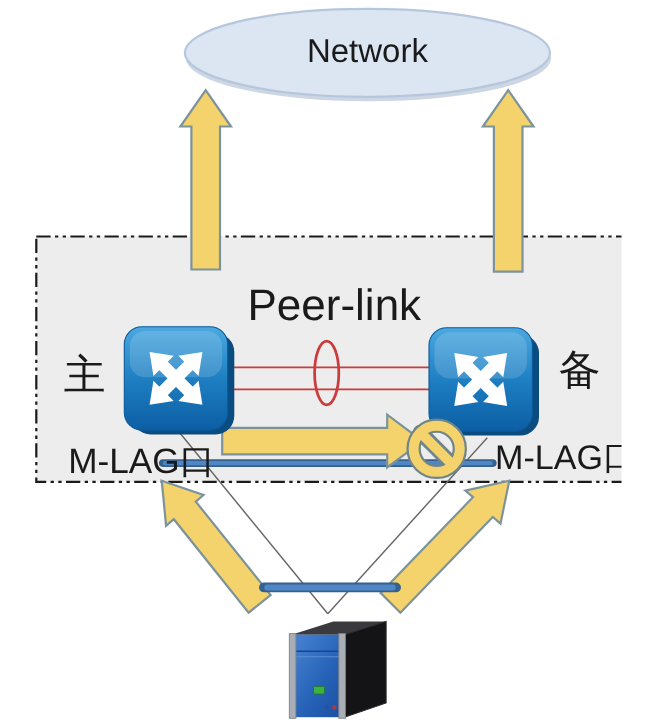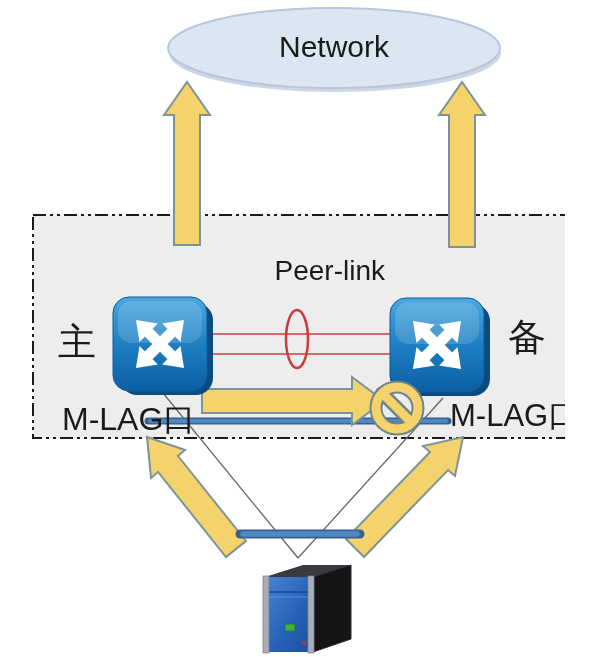--- a/index.html
+++ b/index.html
@@ -24,21 +24,21 @@
     overflow:hidden;
   }
   #diagram-svg{position:absolute;left:0;top:0;}
   .lbl{
     position:absolute;
     color:var(--text-color);
     white-space:nowrap;
     line-height:1.1;
   }
   .lbl-network{left:234px;top:30px;width:200px;text-align:center;font-size:30px;}
-  .lbl-peerlink{left:225px;top:256px;width:160px;text-align:right;font-size:28px;}
+  .lbl-peerlink{left:225px;top:256px;width:160px;text-align:left;font-size:40px;}
   .lbl-master{left:58px;top:322px;font-size:38px;}
   .lbl-backup{left:508px;top:317px;font-size:38px;}
   .lbl-mlag-left{left:62px;top:402px;font-size:32px;}
   .lbl-mlag-right{left:450px;top:399px;font-size:31px;}
 </style>
 </head>
 <body>
 
 <div id="stage">
 

